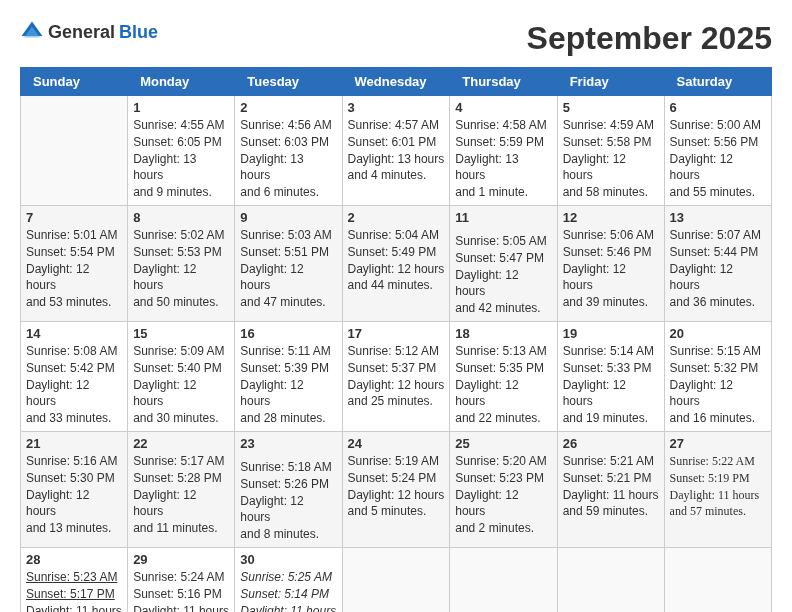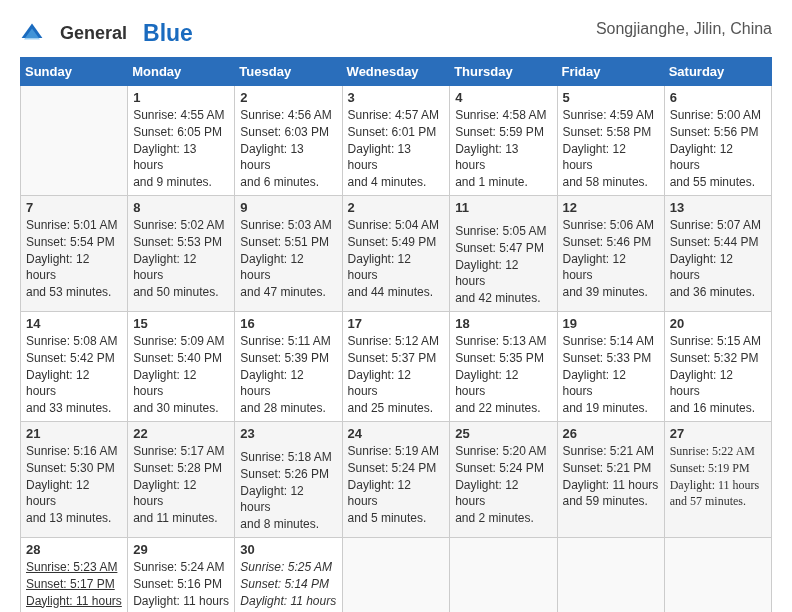--- a/index.html
+++ b/index.html
@@ -12,21 +12,21 @@
     }
     .header {
       display: flex;
       justify-content: space-between;
       align-items: flex-start;
       margin-bottom: 10px;
     }
     .logo {
       display: flex;
       align-items: center;
-      gap: 16px;
+      gap: 4px;
     }
     .logo-icon {
       width: 24px;
       height: 24px;
     }
     .title-block {
       text-align: right;
     }
     .month-title {
       font-size: 32px;
@@ -38,21 +38,21 @@
       color: #555;
     }
     .calendar {
       width: 100%;
       border-collapse: collapse;
       border: 1px solid #ccc;
     }
     .calendar th {
       background: #2a6ebb;
       color: #fff;
-      padding: 6px 4px;
+      padding: 6px 12px;
       font-size: 13px;
       text-align: left;
       border: 1px solid #2a6ebb;
     }
     .calendar td {
       vertical-align: top;
       padding: 4px 5px;
       border: 1px solid #ccc;
       font-size: 10.5px;
       color: #333;
@@ -85,24 +85,24 @@
 </head>
 <body>
 
 <div class="header">
   <div class="logo">
     <svg class="logo-icon" viewBox="0 0 30 30">
       <polygon points="15,2 28,20 2,20" fill="#1a6bbf"></polygon>
       <polygon points="15,8 25,22 5,22" fill="#5aade8" opacity="0.6"></polygon>
     </svg>
     <span style="font-size:18px;font-weight:bold;color:#333;">General</span>
-      <span style="font-size:23px;font-weight:bold;color:#1a6bbf;">Blue</span>
+      <span style="font-size:18px;font-weight:bold;color:#1a6bbf;">Blue</span>
   </div>
   <div class="title-block">
-    <div class="location-title">Songjianghe, Jilin, China</div>
+    <div class="month-title">September 2025</div>
   </div>
 </div>
 
 <table class="calendar">
   <thead>
     <tr>
     <th>Sunday</th>
         <th>Monday</th>
         <th>Tuesday</th>
         <th>Wednesday</th>
@@ -284,21 +284,21 @@
         <td>
           <span class="day-number">24</span>
           <div class="day-info" style="white-space: pre-line;">Sunrise: 5:19 AM
 Sunset: 5:24 PM
 Daylight: 12 hours
 and 5 minutes.</div>
         </td>
         <td>
           <span class="day-number">25</span>
           <div class="day-info" style="white-space: pre-line;">Sunrise: 5:20 AM
-Sunset: 5:24 PM
+Sunset: 5:23 PM
 Daylight: 12 hours
 and 2 minutes.</div>
         </td>
         <td>
           <span class="day-number">26</span>
           <div class="day-info" style="white-space: pre-line;">Sunrise: 5:21 AM
 Sunset: 5:21 PM
 Daylight: 11 hours
 and 59 minutes.</div>
         </td>

